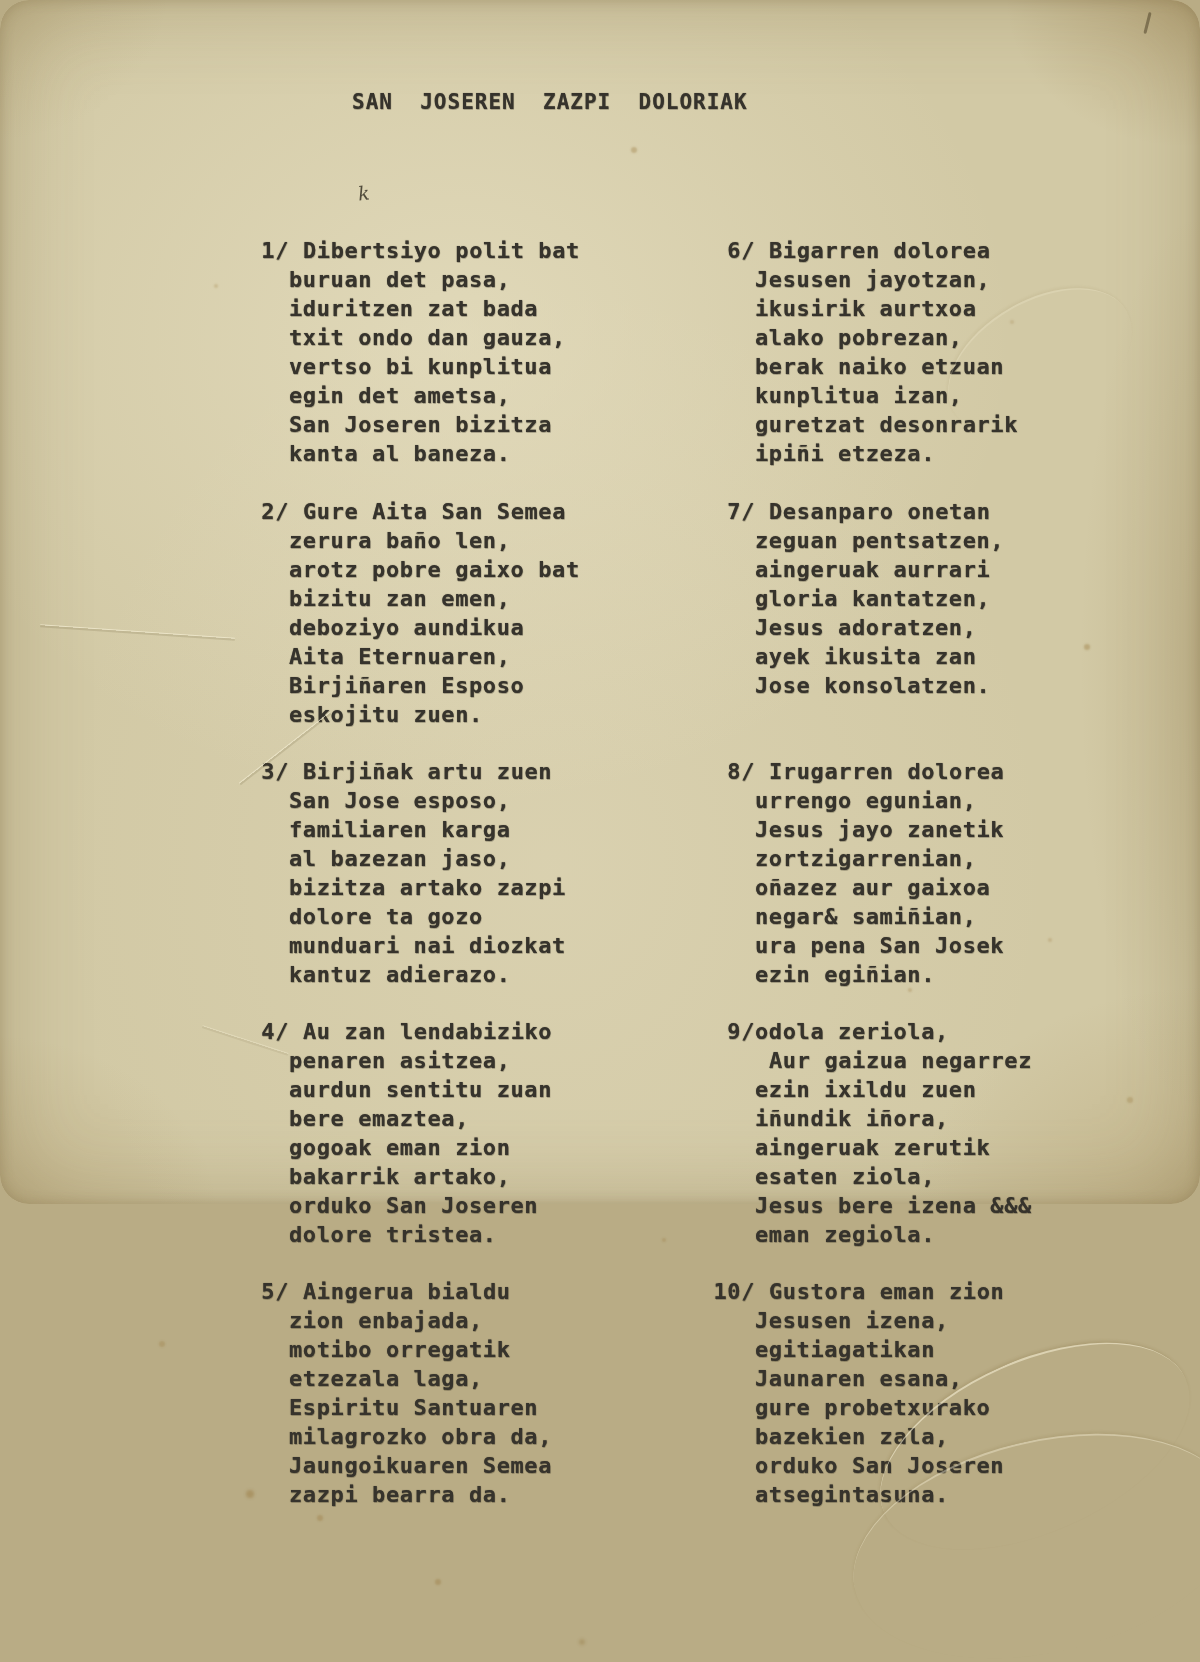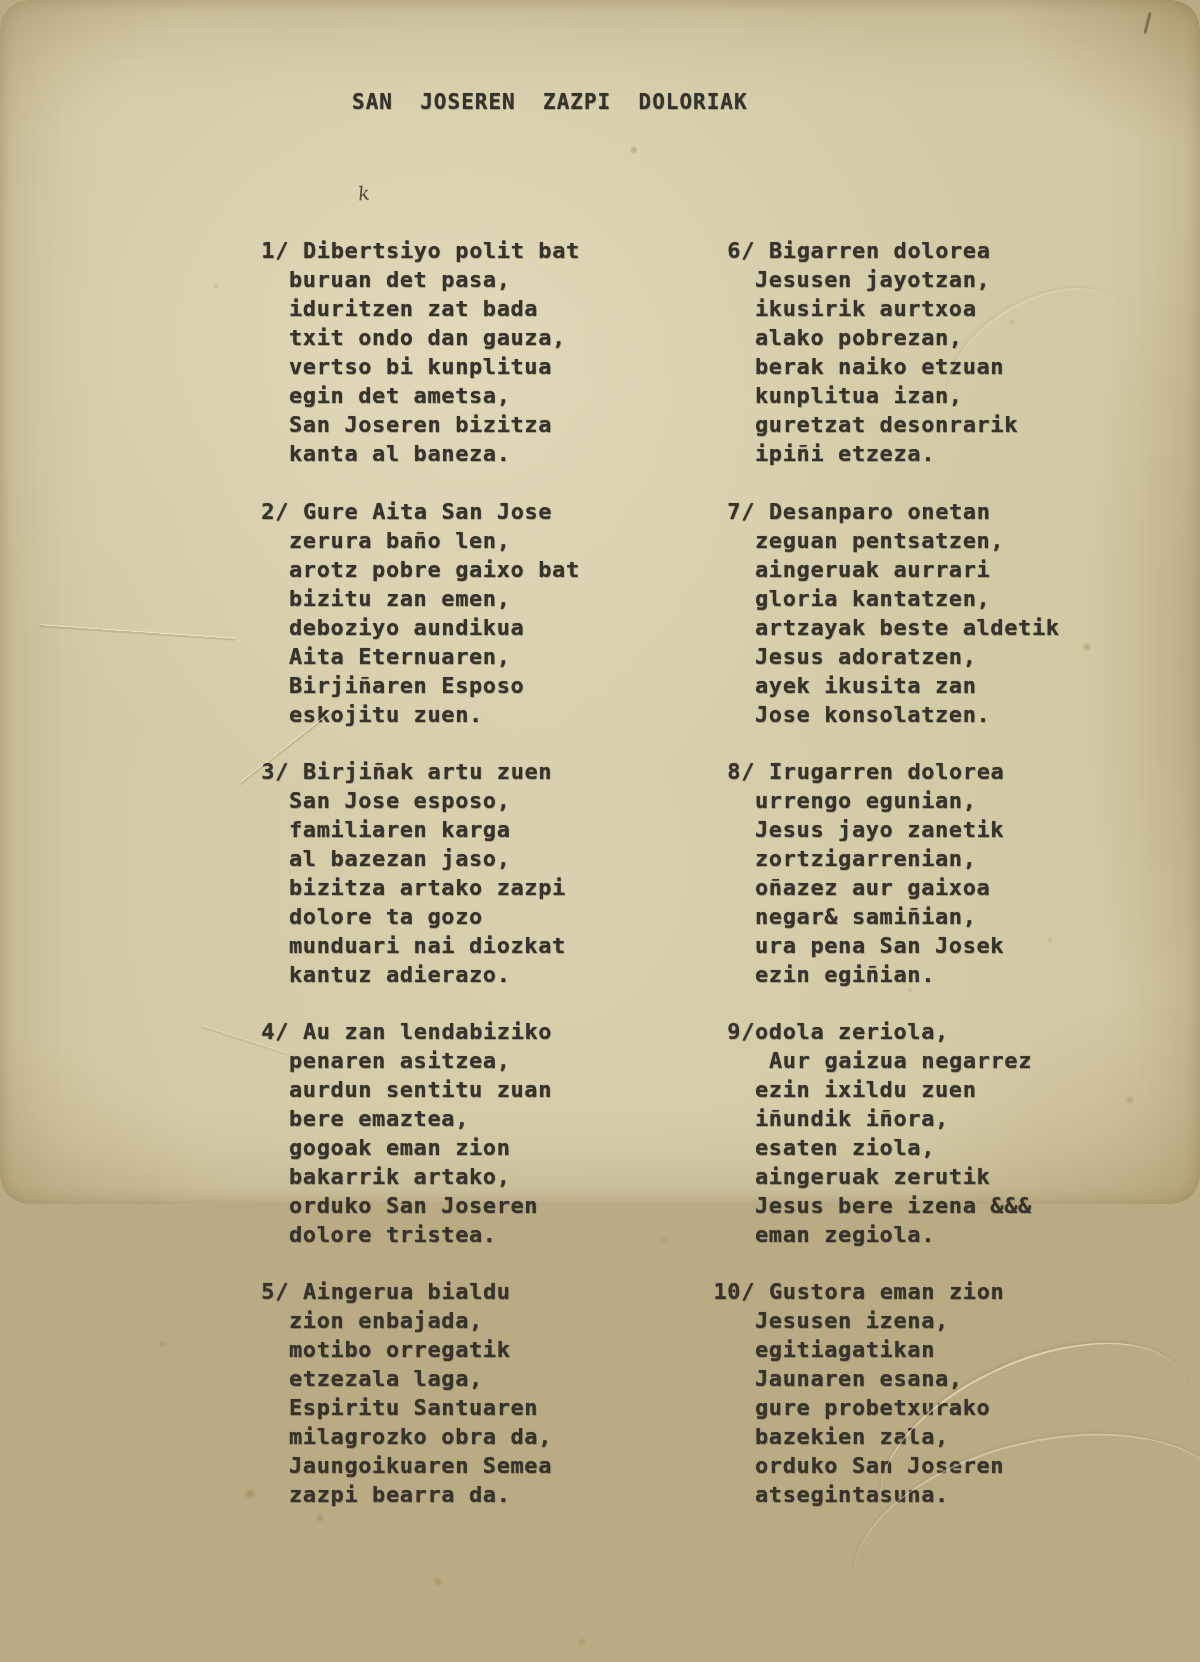--- a/index.html
+++ b/index.html
@@ -76,21 +76,21 @@
         <div class="vline">buruan det pasa,</div>
         <div class="vline">iduritzen zat bada</div>
         <div class="vline">txit ondo dan gauza,</div>
         <div class="vline">vertso bi kunplitua</div>
         <div class="vline">egin det ametsa,</div>
         <div class="vline">San Joseren bizitza</div>
         <div class="vline">kanta al baneza.</div>
       </div>
       <div class="verse ink" style="left: 289px; top: 497px;">
         <span class="vnum">2/</span>
-        <div class="vline first">Gure Aita San Jose</div>
+        <div class="vline first">Gure Aita San Semea</div>
         <div class="vline">zerura baño len,</div>
         <div class="vline">arotz pobre gaixo bat</div>
         <div class="vline">bizitu zan emen,</div>
         <div class="vline">deboziyo aundikua</div>
         <div class="vline">Aita Eternuaren,</div>
         <div class="vline">Birjiñaren Esposo</div>
         <div class="vline">eskojitu zuen.</div>
       </div>
       <div class="verse ink" style="left: 289px; top: 757px;">
         <span class="vnum">3/</span>
@@ -135,21 +135,20 @@
         <div class="vline">kunplitua izan,</div>
         <div class="vline">guretzat desonrarik</div>
         <div class="vline">ipiñi etzeza.</div>
       </div>
       <div class="verse ink" style="left: 755px; top: 497px;">
         <span class="vnum">7/</span>
         <div class="vline first">Desanparo onetan</div>
         <div class="vline">zeguan pentsatzen,</div>
         <div class="vline">aingeruak aurrari</div>
         <div class="vline">gloria kantatzen,</div>
-        <div class="vline">artzayak beste aldetik</div>
         <div class="vline">Jesus adoratzen,</div>
         <div class="vline">ayek ikusita zan</div>
         <div class="vline">Jose konsolatzen.</div>
       </div>
       <div class="verse ink" style="left: 755px; top: 757px;">
         <span class="vnum">8/</span>
         <div class="vline first">Irugarren dolorea</div>
         <div class="vline">urrengo egunian,</div>
         <div class="vline">Jesus jayo zanetik</div>
         <div class="vline">zortzigarrenian,</div>
@@ -157,22 +156,22 @@
         <div class="vline">negar&amp; samiñian,</div>
         <div class="vline">ura pena San Josek</div>
         <div class="vline">ezin egiñian.</div>
       </div>
       <div class="verse ink" style="left: 755px; top: 1017px;">
         <span class="vnum">9/</span>
         <div class="vline">odola zeriola,</div>
         <div class="vline first">Aur gaizua negarrez</div>
         <div class="vline">ezin ixildu zuen</div>
         <div class="vline">iñundik iñora,</div>
+        <div class="vline">aingeruak zerutik</div>
         <div class="vline">esaten ziola,</div>
-        <div class="vline">aingeruak zerutik</div>
         <div class="vline">Jesus bere izena &amp;&amp;&amp;</div>
         <div class="vline">eman zegiola.</div>
       </div>
       <div class="verse ink" style="left: 755px; top: 1277px;">
         <span class="vnum">10/</span>
         <div class="vline first">Gustora eman zion</div>
         <div class="vline">Jesusen izena,</div>
         <div class="vline">egitiagatikan</div>
         <div class="vline">Jaunaren esana,</div>
         <div class="vline">gure probetxurako</div>

